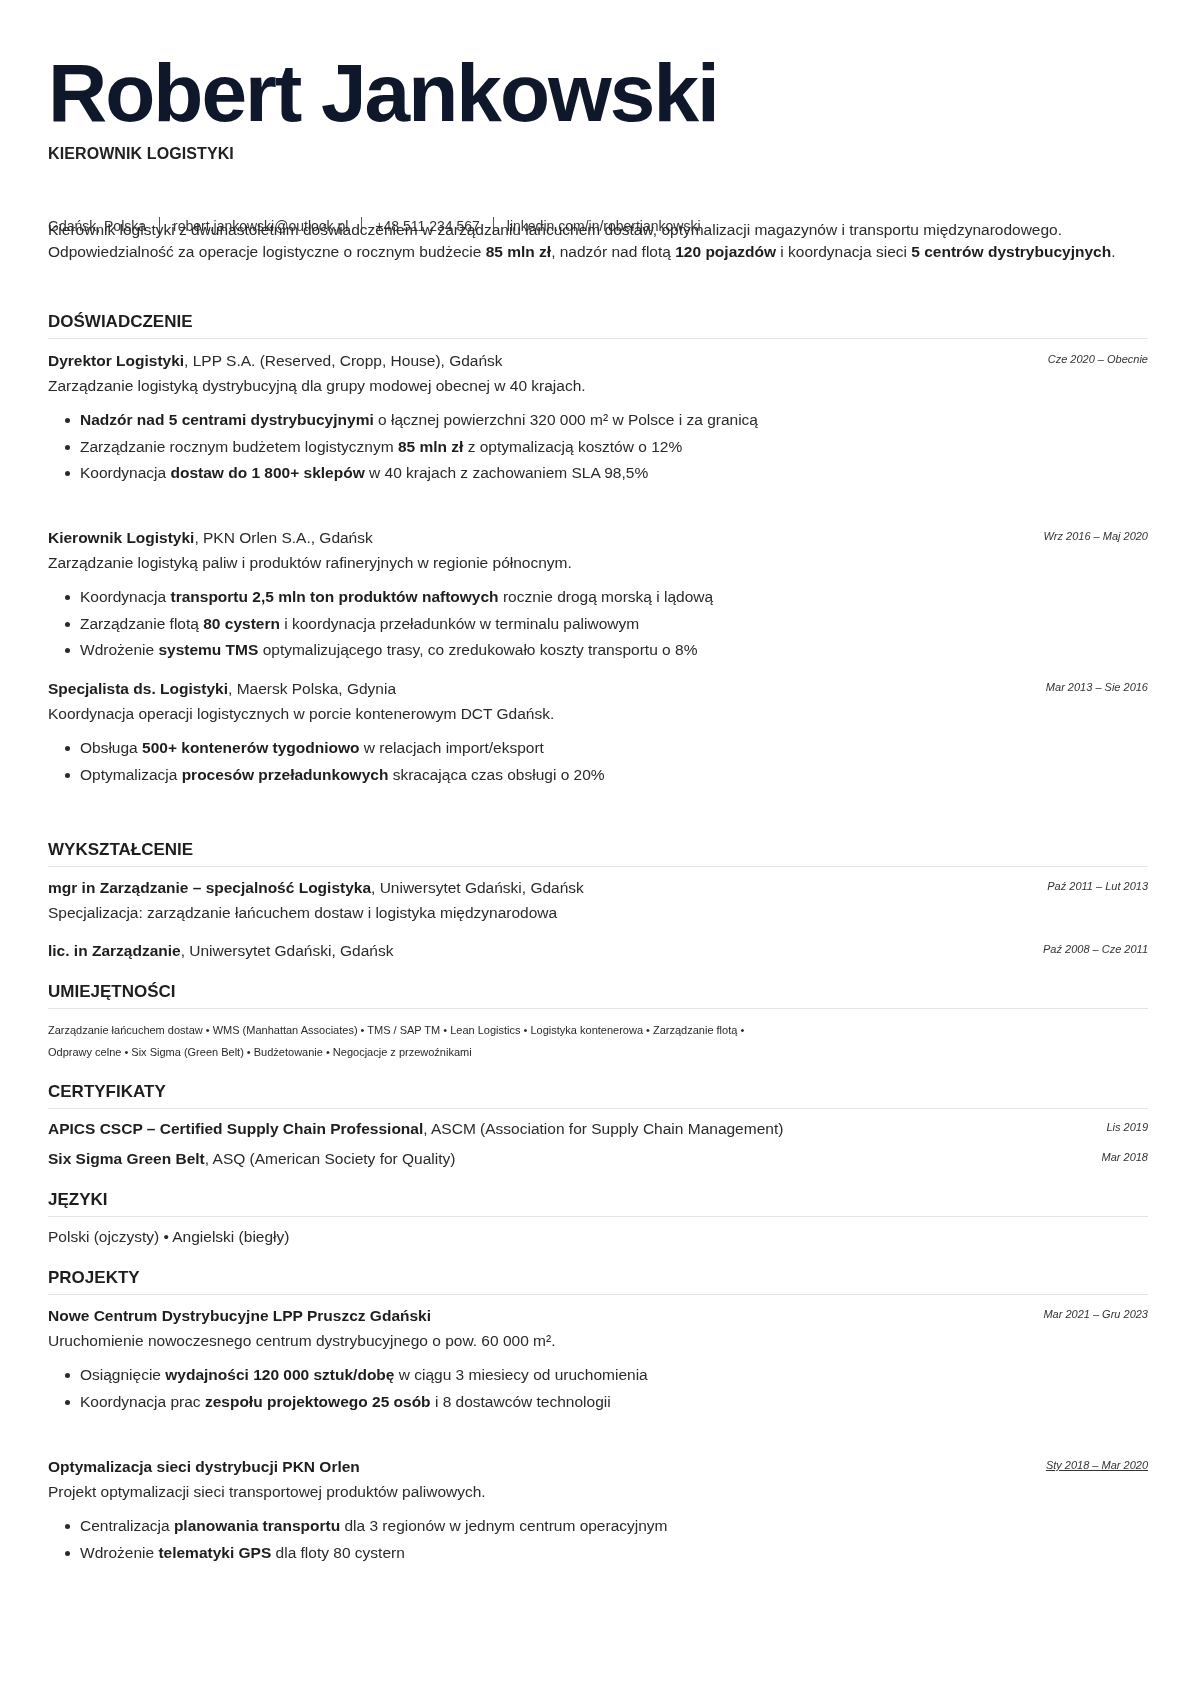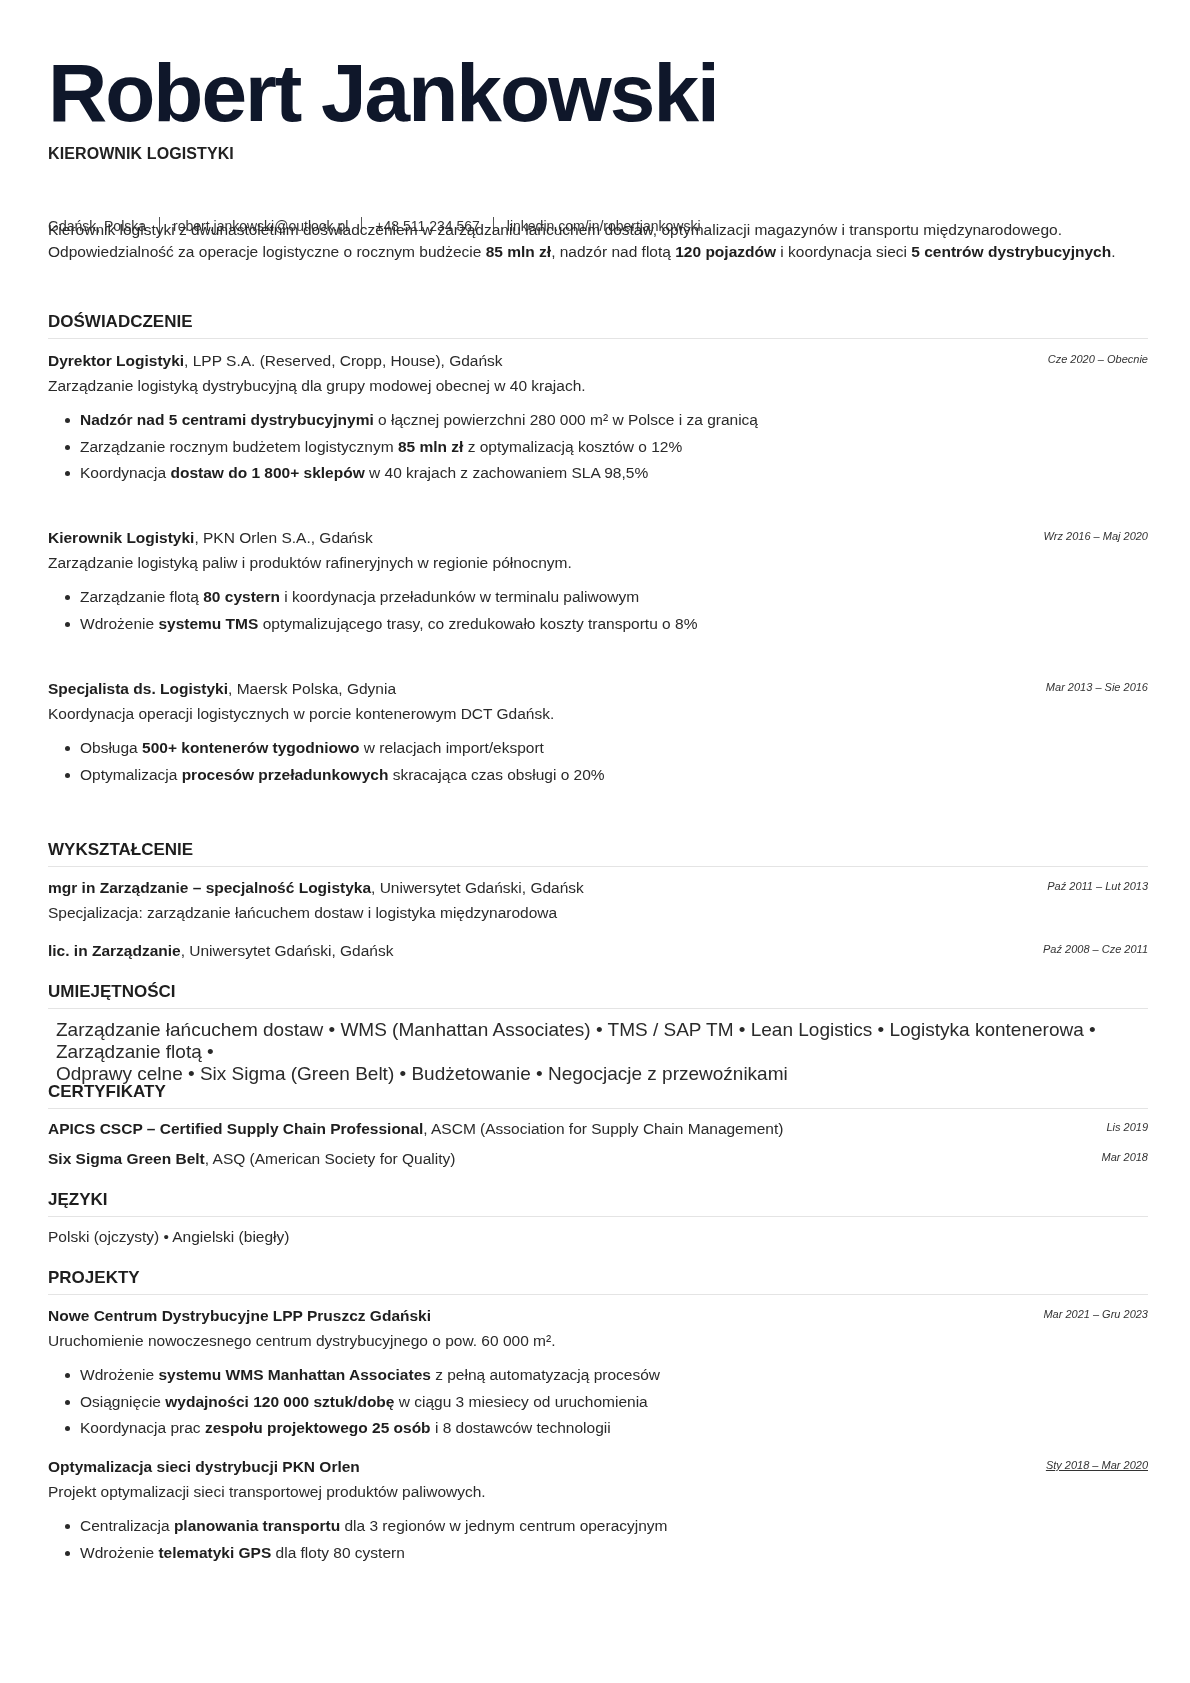--- a/index.html
+++ b/index.html
@@ -40,21 +40,21 @@
       position: absolute; right: 0; font-size: 11px; font-style: italic; color: #333;
     }
     .desc { position: absolute; left: 0; font-size: 15.5px; color: #2a2a2a; white-space: nowrap; }
     ul.bul { position: absolute; left: 32px; list-style: none; }
     ul.bul li {
       font-size: 15.5px; color: #2a2a2a; line-height: 26.5px; white-space: nowrap; position: relative; padding-left: 0;
     }
     ul.bul li::before {
       content: ""; position: absolute; left: -15px; top: 11px; width: 5px; height: 5px; border-radius: 50%; background: #2a2a2a;
     }
-    .para { position: absolute; left: 8px; width: 1100px; font-size: 19px; line-height: 22px; color: #2a2a2a; }
+    .para { position: absolute; left: 0; width: 1100px; font-size: 11px; line-height: 22px; color: #2a2a2a; }
   </style>
 </head>
 <body>
 
 <div class="page">
 
   <div class="name">Robert Jankowski</div>
   <div class="role">KIEROWNIK LOGISTYKI</div>
   <div class="contact">
     <span>Gdańsk, Polska</span>
@@ -71,31 +71,32 @@
   </div>
 
   <div class="sec-title" style="top:312px;">DOŚWIADCZENIE</div>
 
   <div class="row" style="top:352px;">
     <b>Dyrektor Logistyki</b><span>, LPP S.A. (Reserved, Cropp, House), Gdańsk</span>
     <span class="date" style="top:1px;">Cze 2020 – Obecnie</span>
   </div>
   <div class="desc" style="top:377px;">Zarządzanie logistyką dystrybucyjną dla grupy modowej obecnej w 40 krajach.</div>
   <ul class="bul" style="top:407px;">
-    <li><span></span><b>Nadzór nad 5 centrami dystrybucyjnymi</b><span> o łącznej powierzchni 280 000 m² w Polsce i za granicą</span></li>
+    <li><span></span><b>Nadzór nad 5 centrami dystrybucyjnymi</b><span> o łącznej powierzchni 320 000 m² w Polsce i za granicą</span></li>
     <li><span>Zarządzanie rocznym budżetem logistycznym </span><b>85 mln zł</b><span> z optymalizacją kosztów o 12%</span></li>
     <li><span>Koordynacja </span><b>dostaw do 1 800+ sklepów</b><span> w 40 krajach z zachowaniem SLA 98,5%</span></li>
   </ul>
 
   <div class="row" style="top:529px;">
     <b>Kierownik Logistyki</b><span>, PKN Orlen S.A., Gdańsk</span>
     <span class="date" style="top:1px;">Wrz 2016 – Maj 2020</span>
   </div>
   <div class="desc" style="top:554px;">Zarządzanie logistyką paliw i produktów rafineryjnych w regionie północnym.</div>
   <ul class="bul" style="top:584px;">
+    <li><span>Koordynacja </span><b>transportu 2,5 mln ton produktów naftowych</b><span> rocznie drogą morską i lądową</span></li>
     <li><span>Zarządzanie flotą </span><b>80 cystern</b><span> i koordynacja przeładunków w terminalu paliwowym</span></li>
     <li><span>Wdrożenie </span><b>systemu TMS</b><span> optymalizującego trasy, co zredukowało koszty transportu o 8%</span></li>
   </ul>
 
   <div class="row" style="top:680px;">
     <b>Specjalista ds. Logistyki</b><span>, Maersk Polska, Gdynia</span>
     <span class="date" style="top:1px;">Mar 2013 – Sie 2016</span>
   </div>
   <div class="desc" style="top:705px;">Koordynacja operacji logistycznych w porcie kontenerowym DCT Gdańsk.</div>
   <ul class="bul" style="top:735px;">
@@ -134,21 +135,20 @@
   <div class="desc" style="top:1228px;">Polski (ojczysty) • Angielski (biegły)</div>
 
   <div class="sec-title" style="top:1268px;">PROJEKTY</div>
 
   <div class="row" style="top:1307px;">
     <b>Nowe Centrum Dystrybucyjne LPP Pruszcz Gdański</b>
     <span class="date" style="top:1px;">Mar 2021 – Gru 2023</span>
   </div>
   <div class="desc" style="top:1332px;">Uruchomienie nowoczesnego centrum dystrybucyjnego o pow. 60 000 m².</div>
   <ul class="bul" style="top:1362px;">
-    <li><span>Wdrożenie </span><b>systemu WMS Manhattan Associates</b><span> z pełną automatyzacją procesów</span></li>
     <li><span>Osiągnięcie </span><b>wydajności 120 000 sztuk/dobę</b><span> w ciągu 3 miesiecy od uruchomienia</span></li>
     <li><span>Koordynacja prac </span><b>zespołu projektowego 25 osób</b><span> i 8 dostawców technologii</span></li>
   </ul>
 
   <div class="row" style="top:1458px;">
     <b>Optymalizacja sieci dystrybucji PKN Orlen</b>
     <span class="date" style="top:1px;text-decoration:underline;">Sty 2018 – Mar 2020</span>
   </div>
   <div class="desc" style="top:1483px;">Projekt optymalizacji sieci transportowej produktów paliwowych.</div>
   <ul class="bul" style="top:1513px;">

